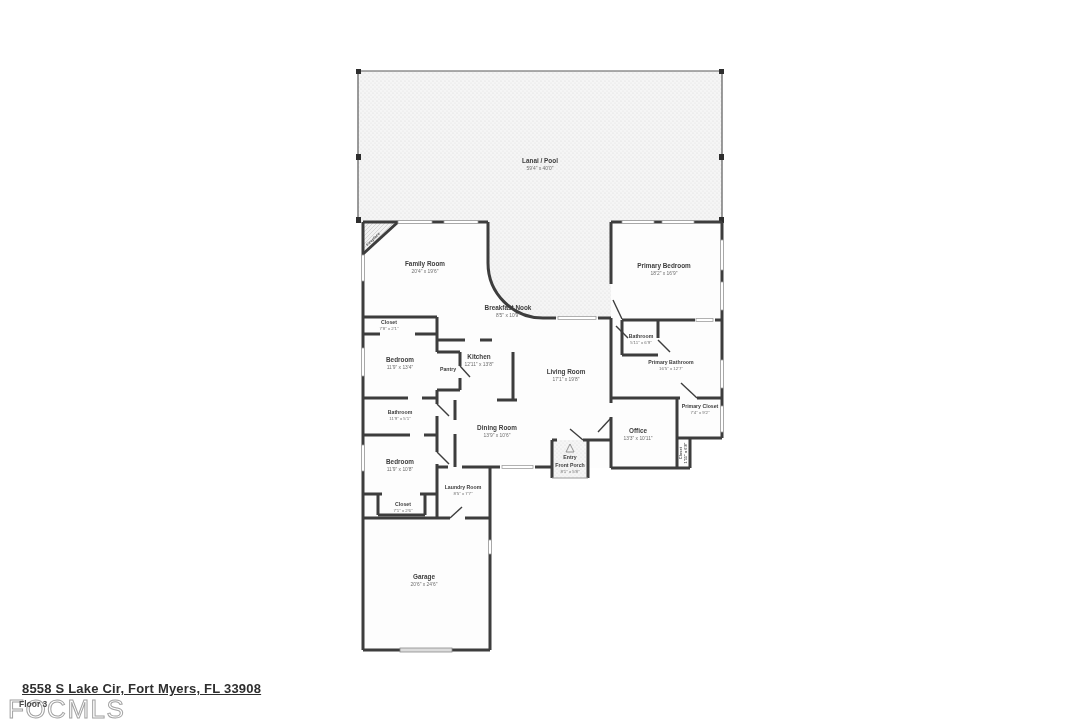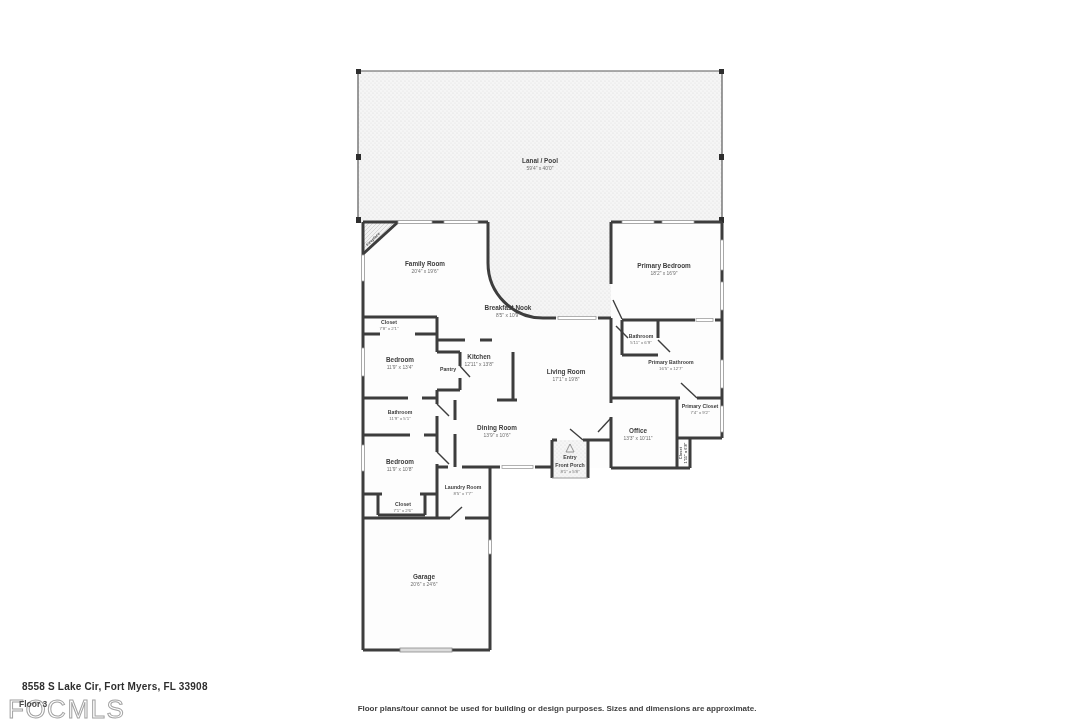--- a/index.html
+++ b/index.html
@@ -1,19 +1,19 @@
 <!DOCTYPE html>
 <html><head>
 <meta charset="utf-8">
 <style>
   html,body{margin:0;padding:0;background:#ffffff;}
   .page{position:relative;width:1086px;height:724px;background:#ffffff;overflow:hidden;
         font-family:"Liberation Sans", sans-serif;}
   .plan{position:absolute;left:0;top:0;width:1086px;height:724px;}
-  .address{position:absolute;left:22px;top:681px;font-size:10px;font-weight:700;color:#2e2e2e;letter-spacing:.2px;}
+  .address{position:absolute;left:22px;top:681px;font-size:13px;font-weight:700;color:#2e2e2e;letter-spacing:.2px;text-decoration:underline;}
   .floor-label{position:absolute;left:19px;top:699px;font-size:8.5px;font-weight:600;color:#4a4a4a;z-index:3;}
   .watermark{position:absolute;left:6px;top:694px;width:160px;height:30px;z-index:2;}
   .disclaimer{position:absolute;left:28px;right:0;top:704px;text-align:center;
               font-size:8px;font-weight:700;color:#3f3f3f;}
   svg text{font-family:"Liberation Sans", sans-serif;}
   .rname{font-size:6.4px;font-weight:600;fill:#3d3d3d;}
   .rdim{font-size:4.9px;font-weight:400;fill:#6d6d6d;}
   .rname-sm{font-size:5.2px;font-weight:600;fill:#3d3d3d;}
   .rdim-sm{font-size:4.4px;fill:#6d6d6d;}
   .tiny{font-size:4px;font-weight:600;fill:#555;}
@@ -232,14 +232,13 @@
     </g>
   </svg>
 
   <div class="address">8558 S Lake Cir, Fort Myers, FL 33908</div>
 
   <svg class="watermark" viewBox="0 0 160 30">
     <text x="2" y="24" font-size="26" font-weight="500" letter-spacing="1.5" fill="none" stroke="#a3a3a3" stroke-width="1">FOCMLS</text>
   </svg>
   <div class="floor-label">Floor 3</div>
 
-  <div class="disclaimer">Floor plans/tour cannot be used for building or design purposes. Sizes and dimensions are approximate.</div>
 </div>
 
 </body></html>

